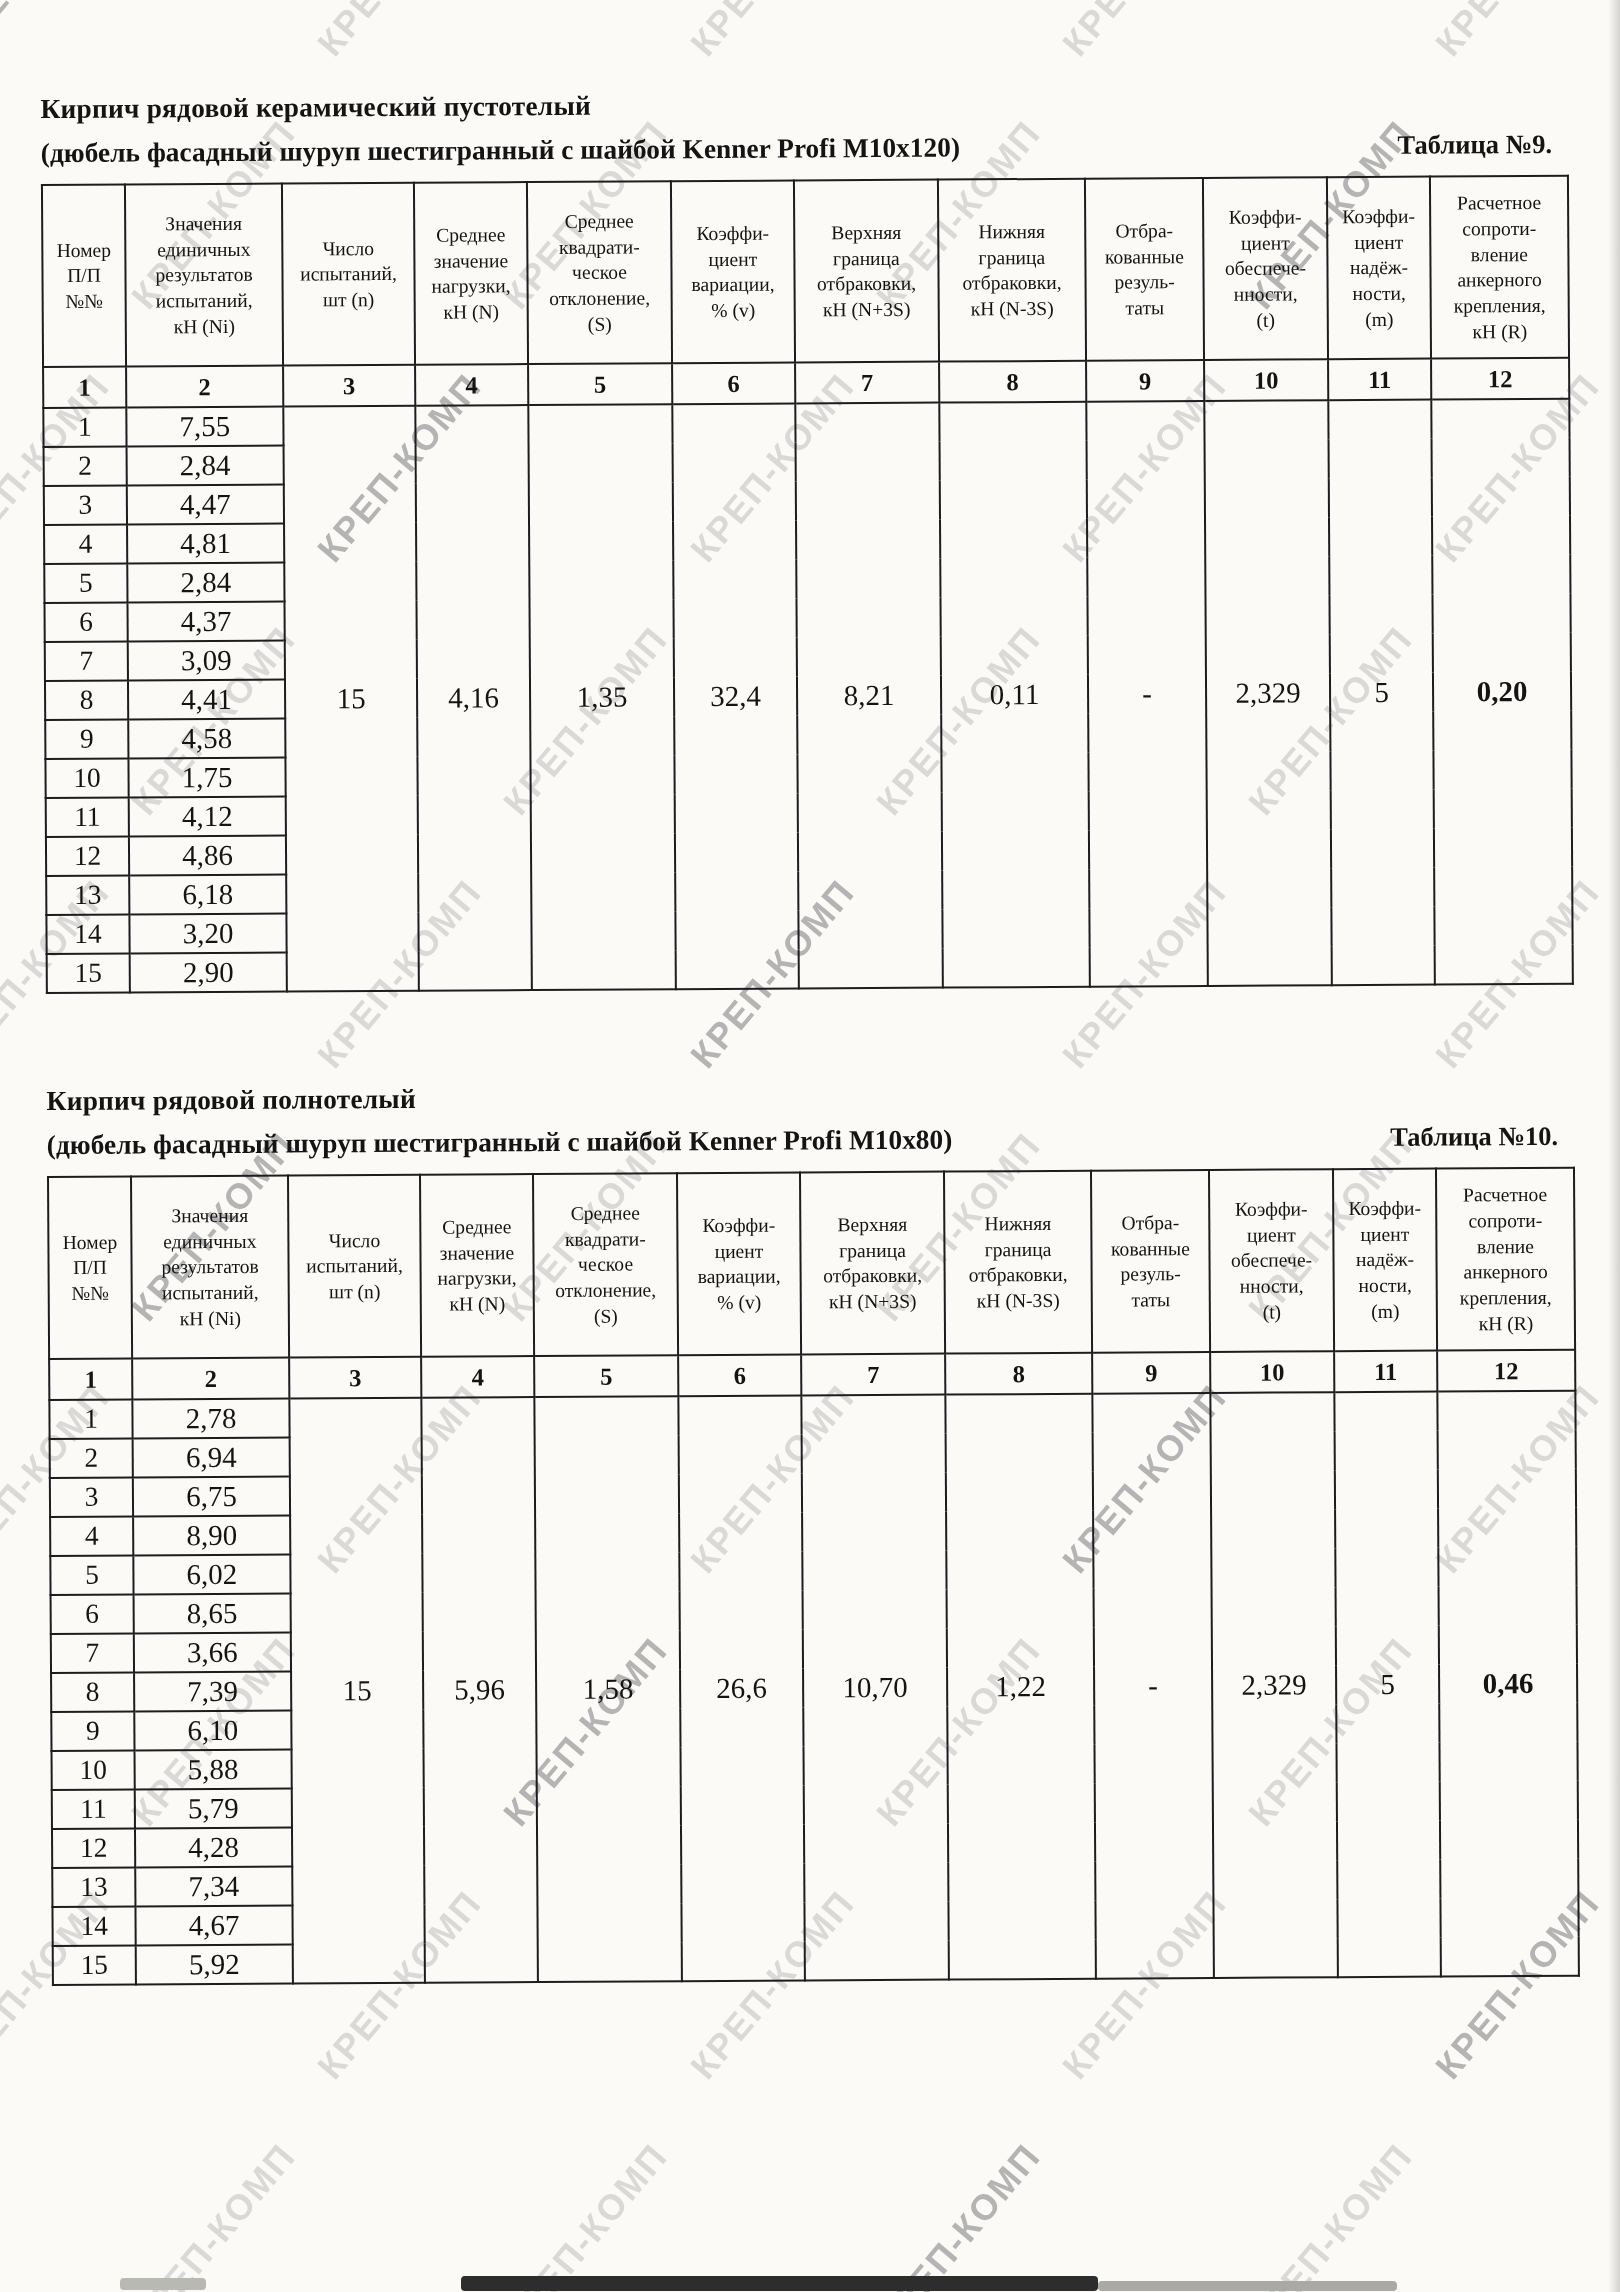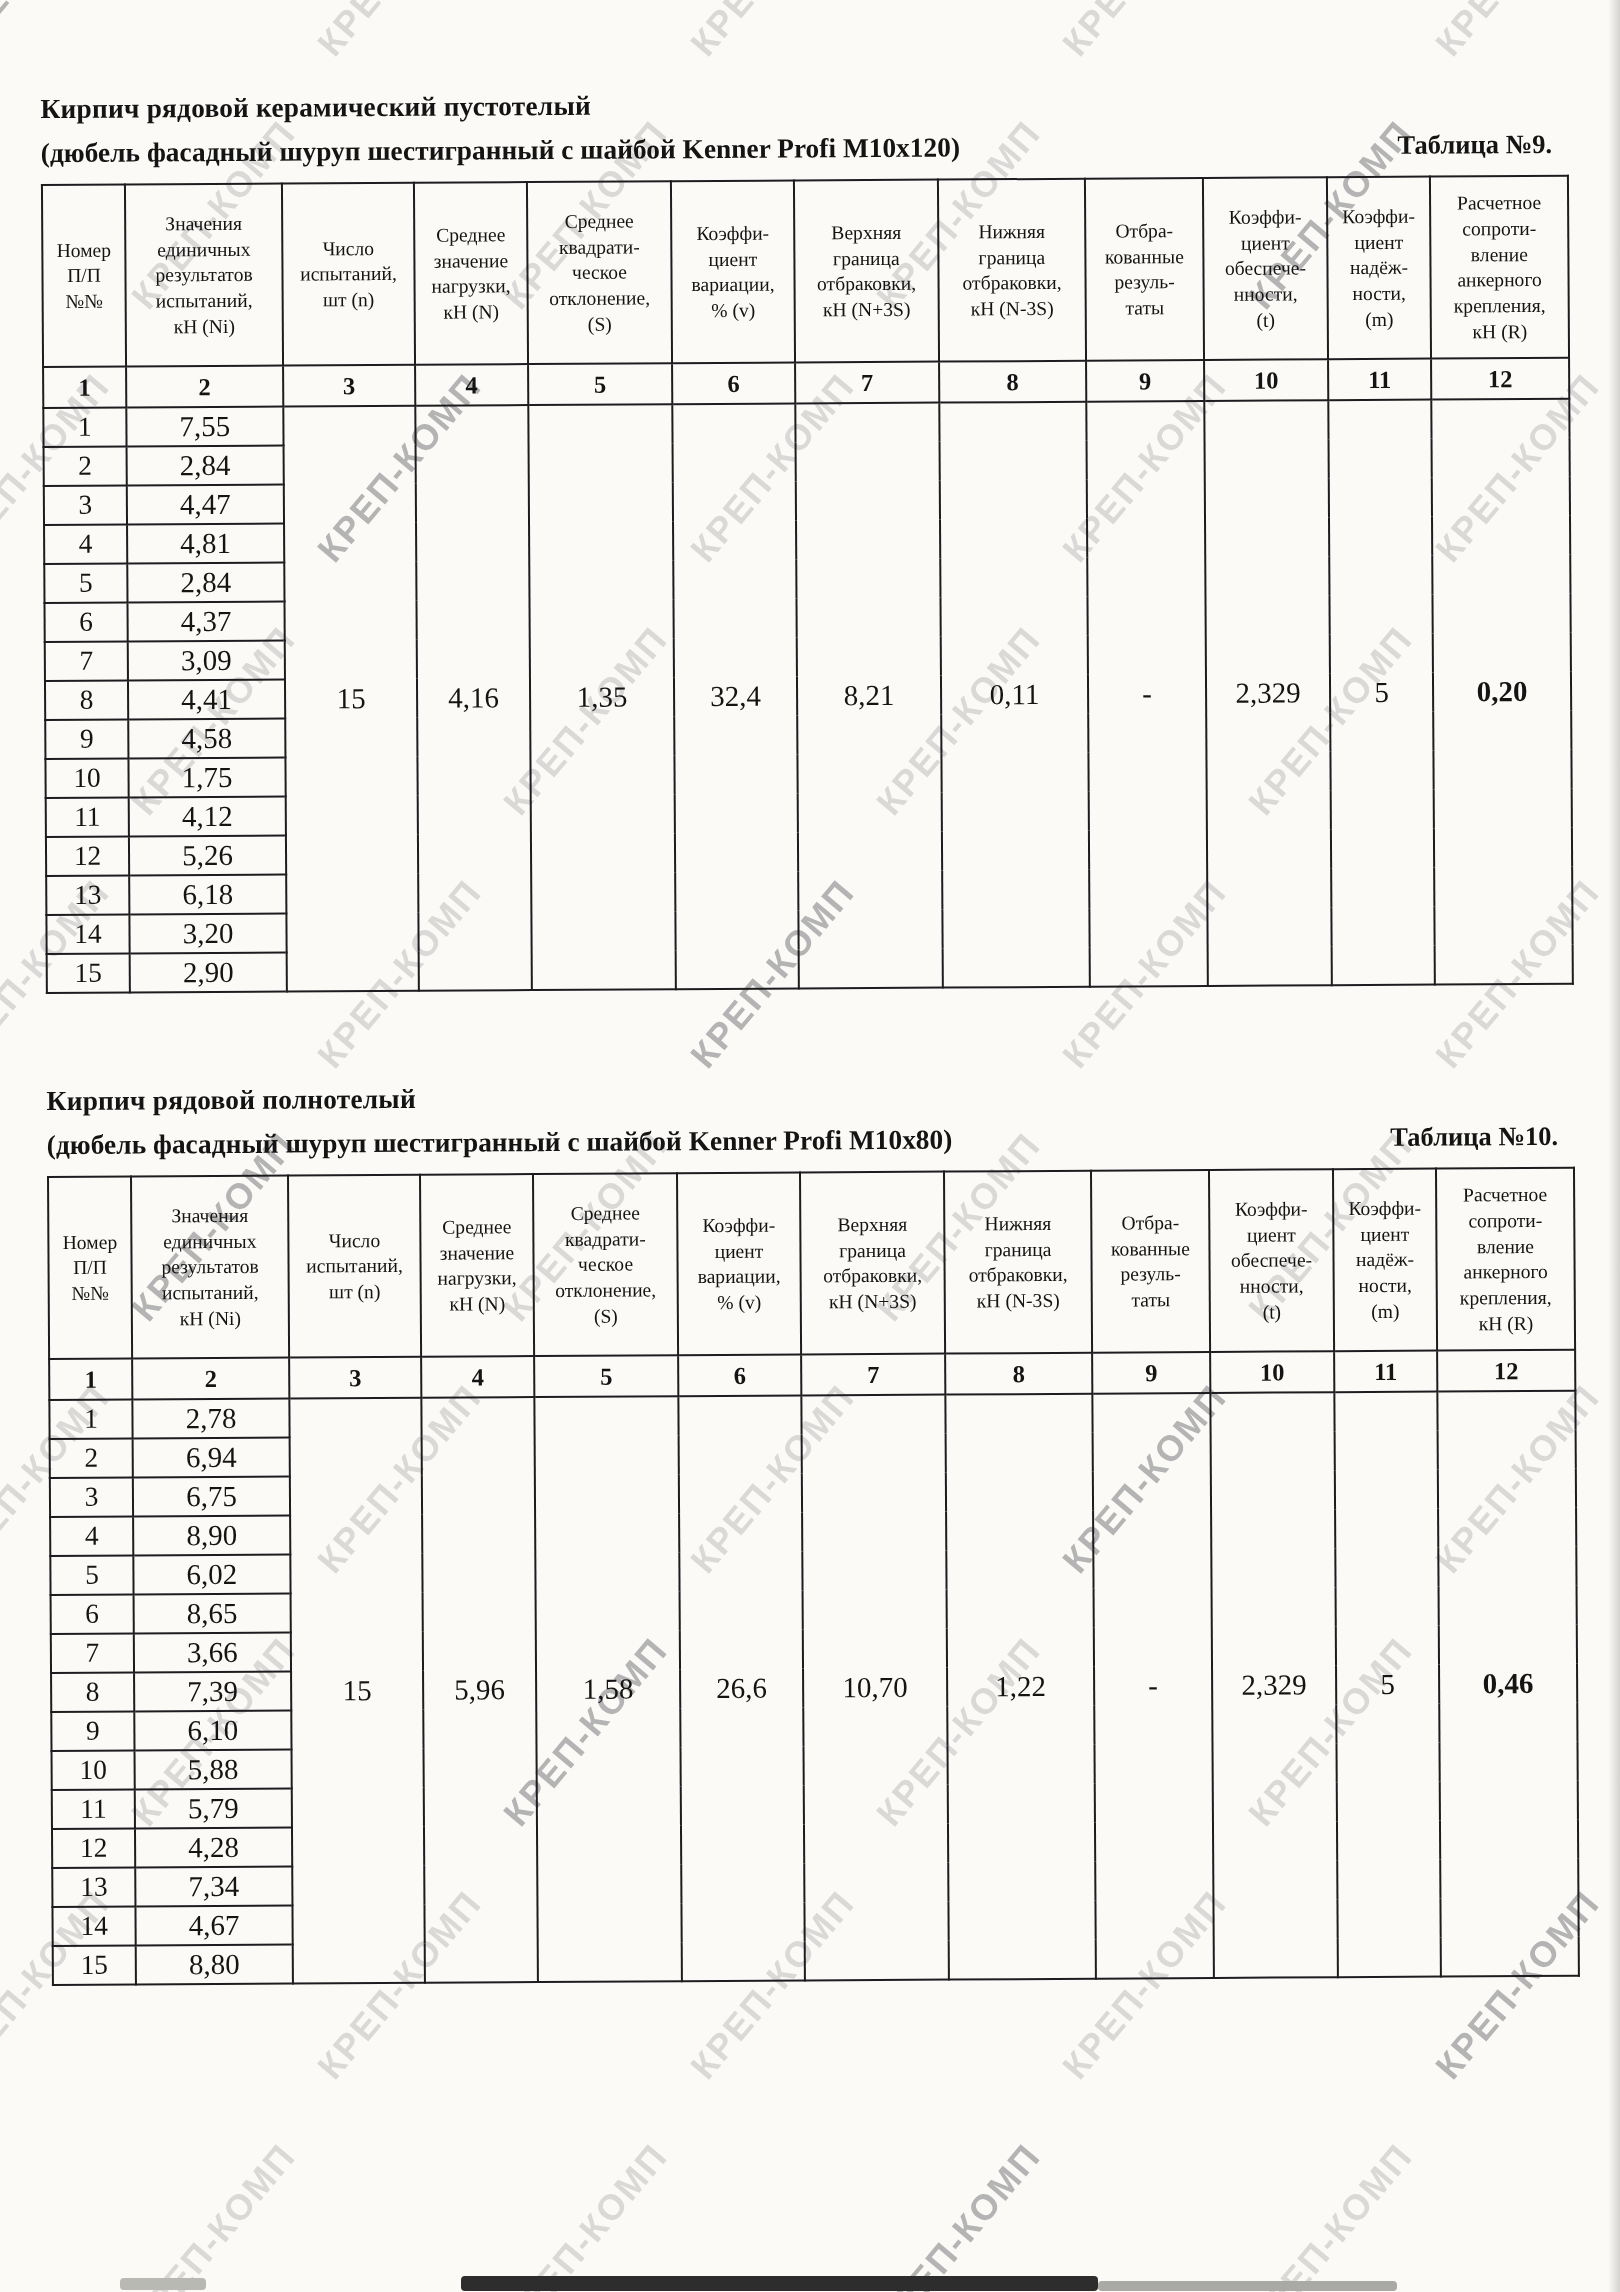--- a/index.html
+++ b/index.html
@@ -297,21 +297,21 @@
             <tr>
               <td class="cell rownum">10</td>
               <td class="cell">1,75</td>
             </tr>
             <tr>
               <td class="cell rownum">11</td>
               <td class="cell">4,12</td>
             </tr>
             <tr>
               <td class="cell rownum">12</td>
-              <td class="cell">5,26</td>
+              <td class="cell">4,86</td>
             </tr>
             <tr>
               <td class="cell rownum">13</td>
               <td class="cell">6,18</td>
             </tr>
             <tr>
               <td class="cell rownum">14</td>
               <td class="cell">3,20</td>
             </tr>
             <tr>
@@ -475,21 +475,21 @@
             <tr>
               <td class="cell rownum">13</td>
               <td class="cell">7,34</td>
             </tr>
             <tr>
               <td class="cell rownum">14</td>
               <td class="cell">4,67</td>
             </tr>
             <tr>
               <td class="cell rownum">15</td>
-              <td class="cell">8,80</td>
+              <td class="cell">5,92</td>
             </tr>
           </tbody>
       </table>
     </section>
 
   </div>
 
   <div class="artifact artifact-dark"></div>
   <div class="artifact artifact-gray"></div>
   <div class="artifact artifact-smudge"></div>

